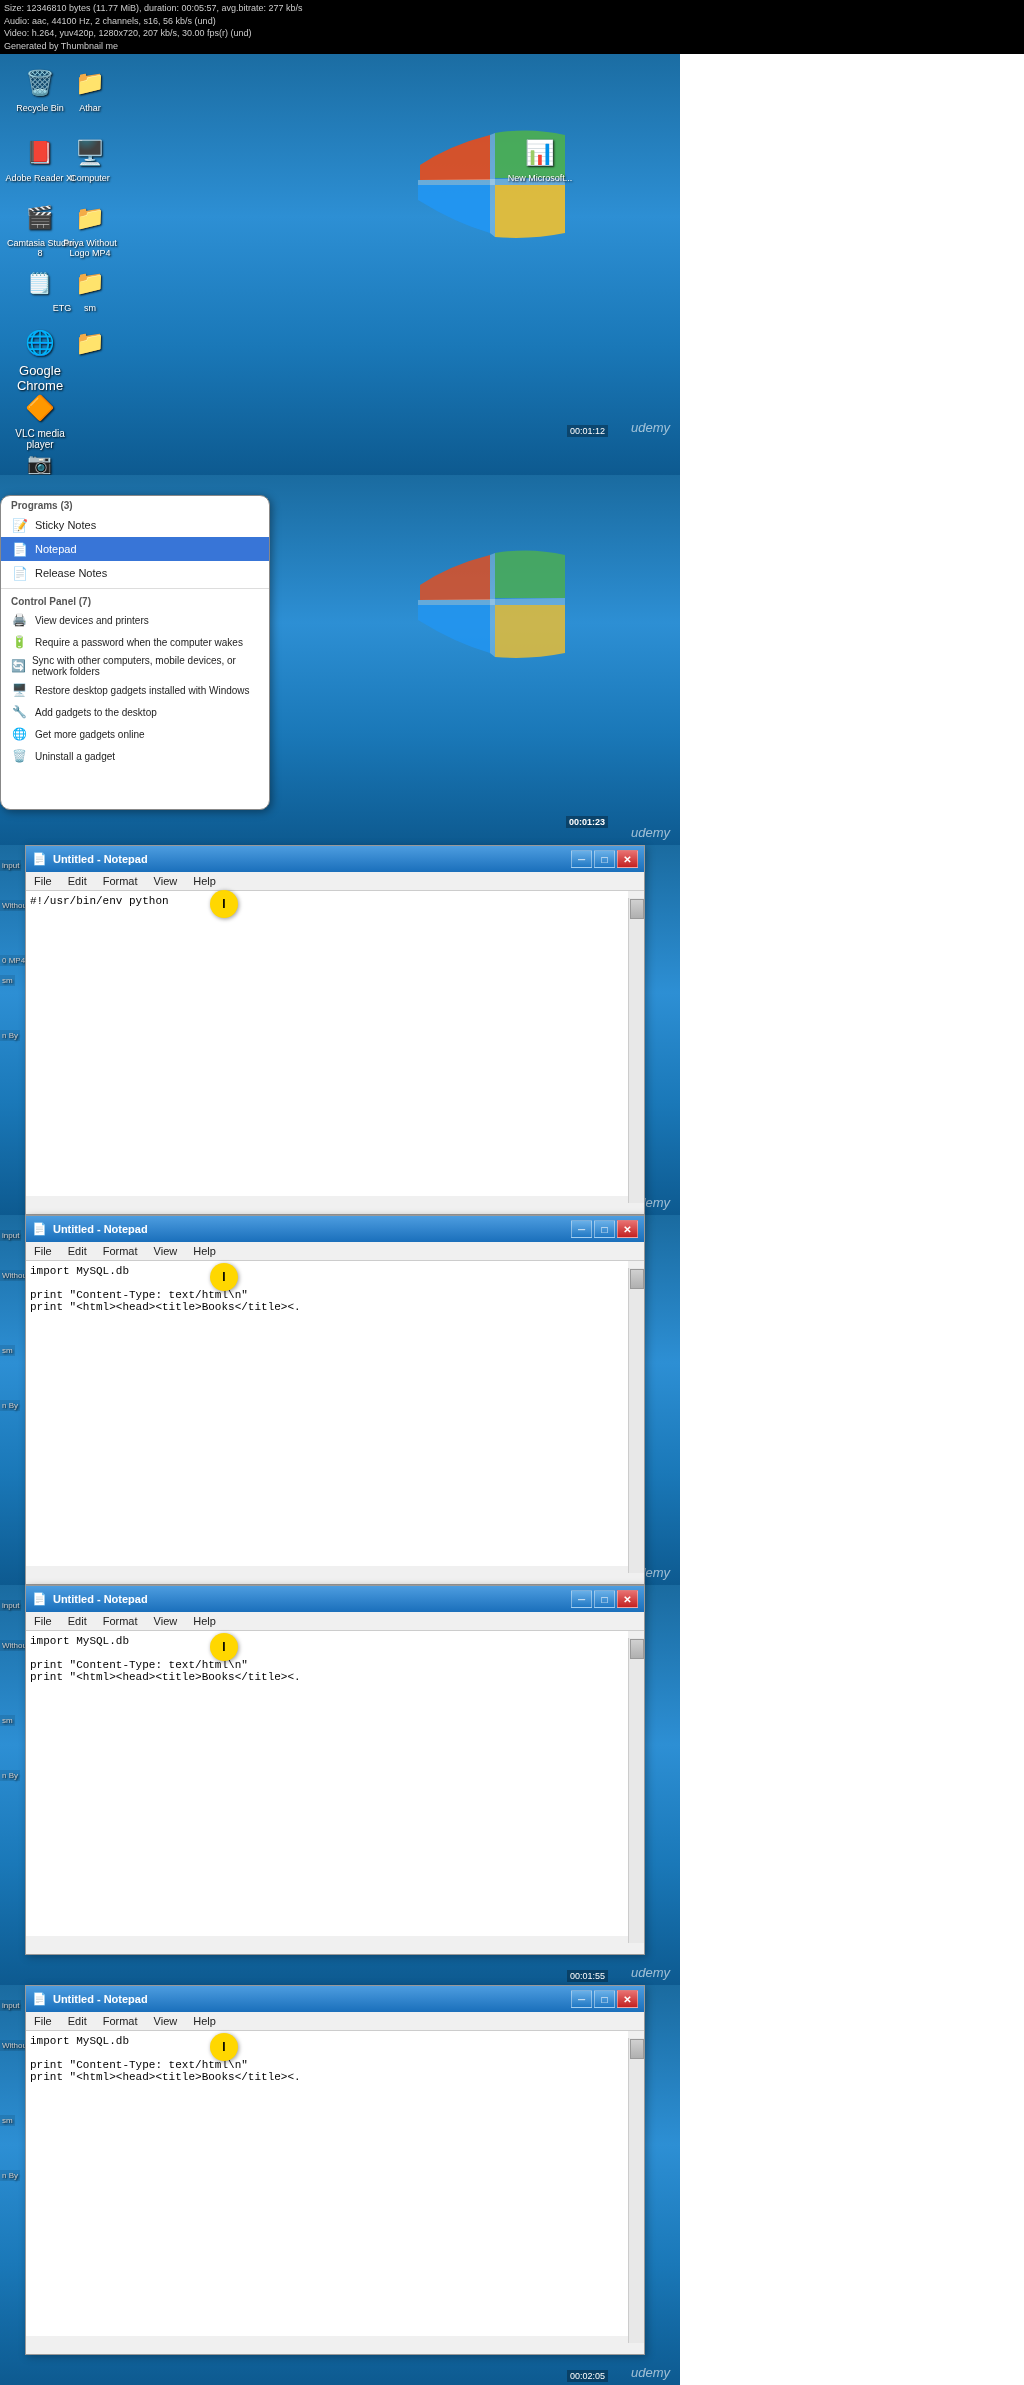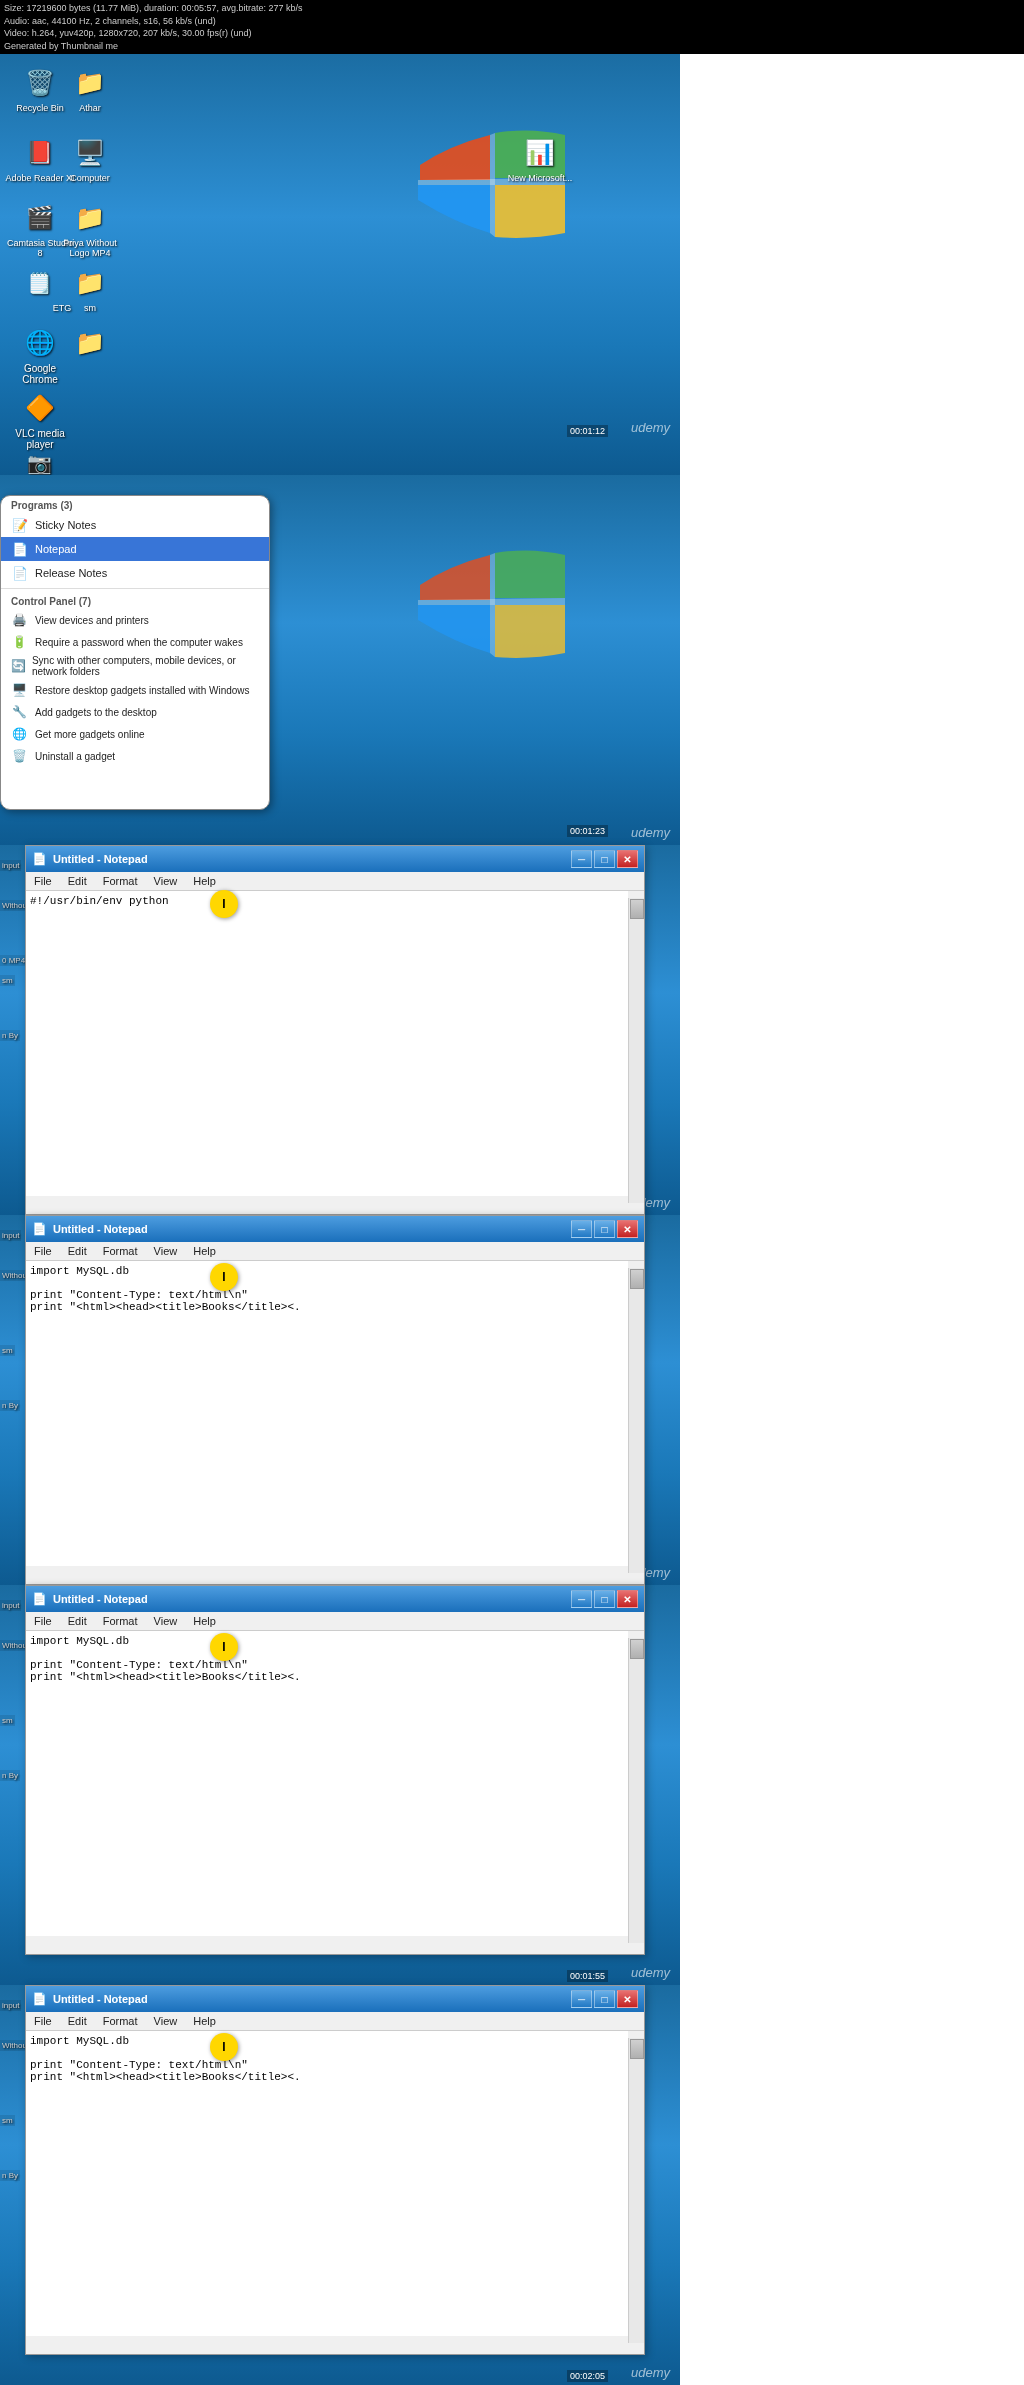--- a/index.html
+++ b/index.html
@@ -242,21 +242,21 @@
       color: #fff;
       font-size: 9px;
       background: rgba(0,0,0,0.3);
       padding: 1px 3px;
     }
   </style>
 </head>
 <body>
 
 <div class="info-bar">
-  <div>Size: 17219600 bytes (11.77 MiB), duration: 00:05:57, avg.bitrate: 277 kb/s</div>
+  <div>Size: 12346810 bytes (11.77 MiB), duration: 00:05:57, avg.bitrate: 277 kb/s</div>
   <div>Audio: aac, 44100 Hz, 2 channels, s16, 56 kb/s (und)</div>
   <div>Video: h.264, yuv420p, 1280x720, 207 kb/s, 30.00 fps(r) (und)</div>
   <div>Generated by Thumbnail me</div>
 </div>
 
 <div class="section1" style="background: linear-gradient(180deg, #1a6ba0 0%, #2d8fd4 40%, #1a78b8 70%, #0d5a90 100%);">
 
   <div style="position:absolute; right:80px; top:30px; width:200px; height:200px;">
     <svg viewBox="0 0 200 200" xmlns="http://www.w3.org/2000/svg">
 
@@ -310,21 +310,21 @@
   <div class="desktop-icon" style="top:220px; left:5px;">
     <div class="icon-img" style="font-size:20px;">🗒️</div>
     <span style="font-size:9px; color:#fff; text-shadow: 1px 1px 2px #000; padding-left: 44px;">ETG</span>
   </div>
   <div class="desktop-icon" style="top:220px; left:55px;">
     <div class="icon-img">📁</div>
     <span style="font-size:9px; color:#fff; text-shadow: 1px 1px 2px #000;">sm</span>
   </div>
   <div class="desktop-icon" style="top:280px; left:5px;">
     <div class="icon-img">🌐</div>
-    <span style="font-size:10px; color:#fff; text-shadow: 1px 1px 2px #000;">Google Chrome</span>
+    <span style="font-size:13px; color:#fff; text-shadow: 1px 1px 2px #000;">Google Chrome</span>
   </div>
   <div class="desktop-icon" style="top:280px; left:55px;">
     <div class="icon-img">📁</div>
     <span style="font-size:9px; color:#fff; text-shadow: 1px 1px 2px #000;"></span>
   </div>
   <div class="desktop-icon" style="top:345px; left:5px;">
     <div class="icon-img">🔶</div>
     <span style="font-size:10px; color:#fff; text-shadow: 1px 1px 2px #000;">VLC media player</span>
   </div>
   <div class="desktop-icon" style="top:400px; left:5px;">
@@ -351,21 +351,21 @@
   <div class="desktop-icon" style="top:20px; left:5px;">
     <div class="icon-img" style="font-size:22px;">🎬</div>
     <span style="font-size:9px; color:#fff; text-shadow: 1px 1px 2px #000;">Camtasia Studio 8</span>
   </div>
   <div class="desktop-icon" style="top:20px; left:55px;">
     <div class="icon-img">📁</div>
     <span style="font-size:9px; color:#fff; text-shadow: 1px 1px 2px #000;">Priya Without Logo MP4</span>
   </div>
 
   <div class="udemy-mark" style="bottom:5px; right:10px; color:rgba(255,255,255,0.6); font-size:13px; font-style:italic;">udemy</div>
-  <div class="video-timestamp" style="bottom:8px; right:72px; font-size:9px;">00:01:23</div>
+  <div class="video-timestamp" style="bottom:17px; right:72px; font-size:9px;font-weight:bold;">00:01:23</div>
 
   <div class="start-menu" style="top:20px; left:0; bottom:35px; overflow:hidden;border-radius:10px;">
     <div class="start-menu-section-label">Programs (3)</div>
 
     <div class="start-menu-item">
       <span class="sm-icon">📝</span>
       <span>Sticky Notes</span>
     </div>
     <div class="start-menu-item selected" style="background:#3875d7; color:#fff;">
       <span class="sm-icon">📄</span>

